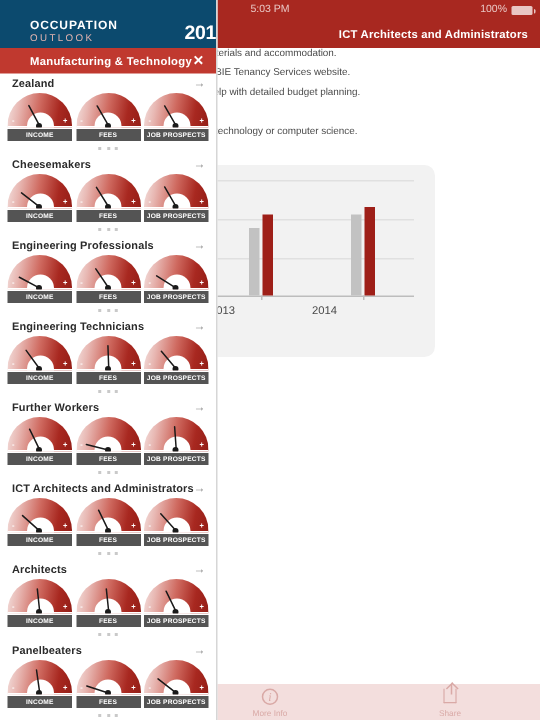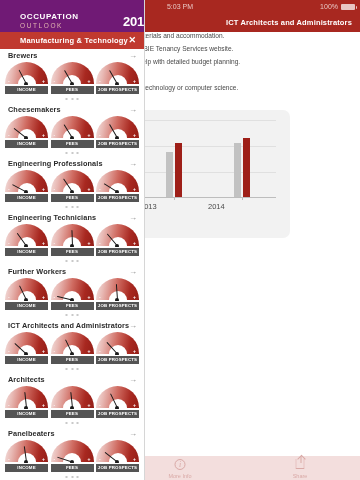--- a/index.html
+++ b/index.html
@@ -80,21 +80,21 @@
   .ico-share { width:9px; height:10px; border:1px solid #d9a9a6; border-top:none; border-radius:0 0 1px 1px; }
   .ico-share:before{ content:""; position:absolute; left:4px; top:-3px; width:1px; height:7px; background:#d9a9a6;}
   .ico-share:after{ content:""; position:absolute; left:1.5px; top:-3px; width:5px;height:5px;
     border-left:1px solid #d9a9a6; border-top:1px solid #d9a9a6; transform:rotate(45deg);}
 
   
   .sidebar {
     position:absolute; left:0; top:0; width:145px; height:480px;
     background:#ffffff; border-right:1px solid #d6d6d6; overflow:hidden;
   }
-  .sb-top { height:32px; background:#701a75; position:relative; }
+  .sb-top { height:32px; background:#0c4a6e; position:relative; }
   .logo { position:absolute; left:20px; top:13px; }
   .logo-occ { font-size:8px; font-weight:bold; color:#ffffff; letter-spacing:.6px; line-height:8.5px; }
   .logo-out { font-size:6.5px; color:#e2b4b0; letter-spacing:1.6px; line-height:7.5px; }
   .logo-year { position:absolute; left:82px; top:14px; font-size:13px; font-weight:bold; color:#ffffff; letter-spacing:-.2px;margin-left:41px;}
 
   .cat-bar { height:17px; background:#c0392f; position:relative; }
   .cat-title { position:absolute; left:20px; top:0; line-height:17px; font-size:7.5px; font-weight:bold; color:#fff; letter-spacing:.2px;}
   .cat-close { position:absolute; right:8px; top:0; line-height:17px; font-size:9px; font-weight:bold; color:#fff; }
 
   .sb-list { position:absolute; left:0; top:49px; right:0; bottom:0; overflow:hidden; }
@@ -232,21 +232,21 @@
     </div>
 
     <div class="cat-bar">
       <span class="cat-title">Manufacturing &amp; Technology</span>
       <span class="cat-close">✕</span>
     </div>
 
     <div class="sb-list" id="occ-list">
         <div class="occ">
           <div class="occ-head">
-            <span class="occ-name">Brewers</span>
+            <span class="occ-name">Zealand</span>
             <span class="occ-arrow">→</span>
           </div>
           <div class="gauges">
             <div class="gauge">
               <div class="gauge-face">
                 <div class="gauge-arc"></div>
                 <div class="gauge-hole"></div>
                 <div class="gauge-cut"></div>
                 <span class="gm minus">-</span>
                 <span class="gm plus">+</span>

